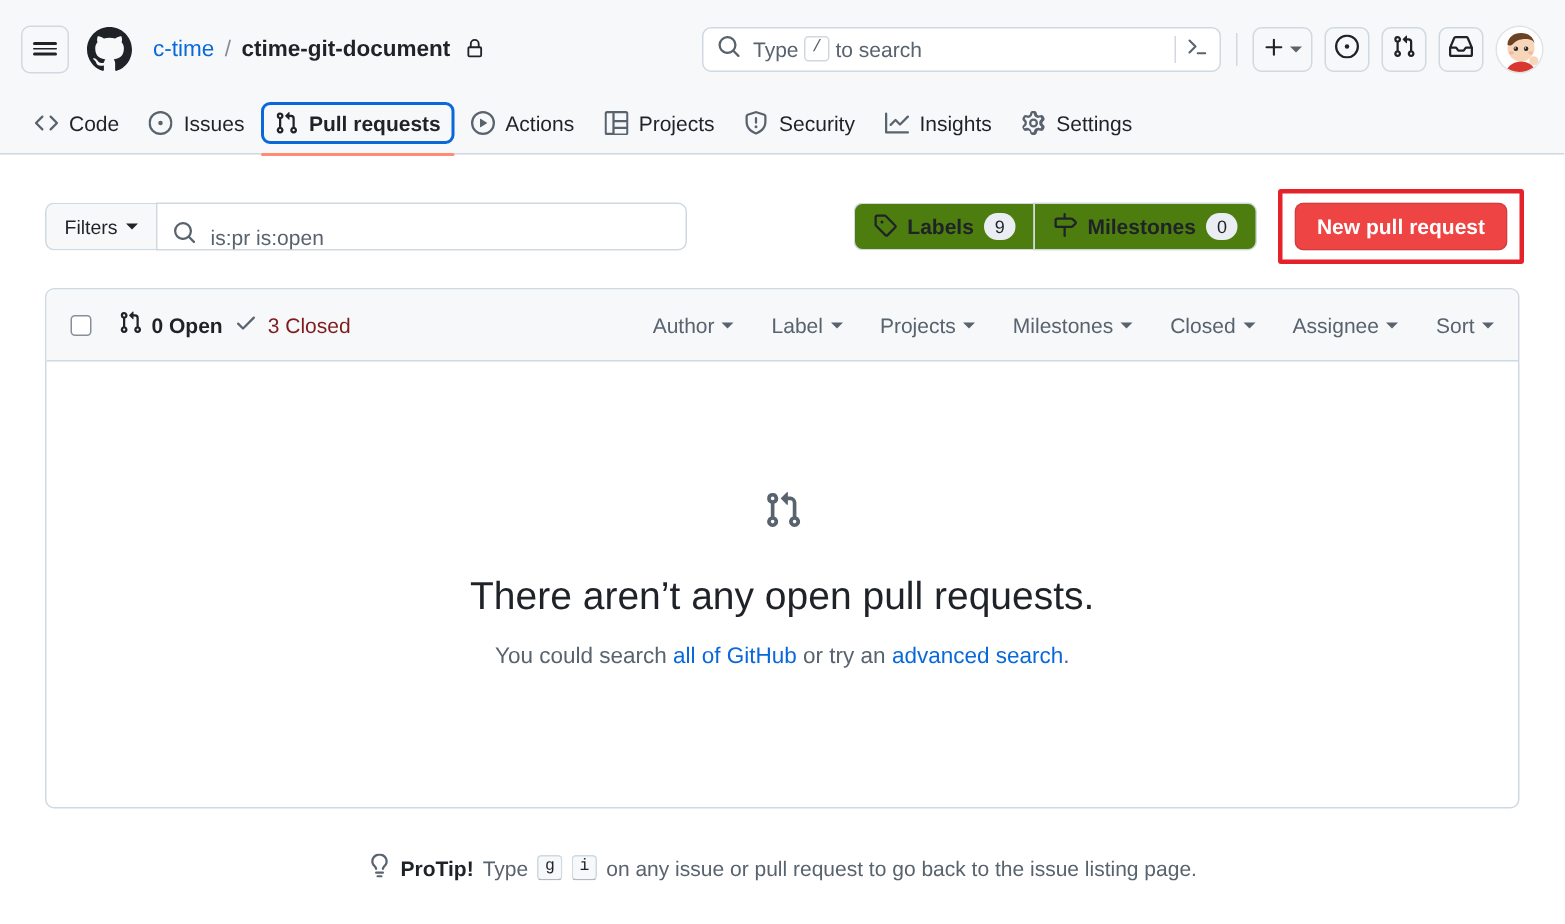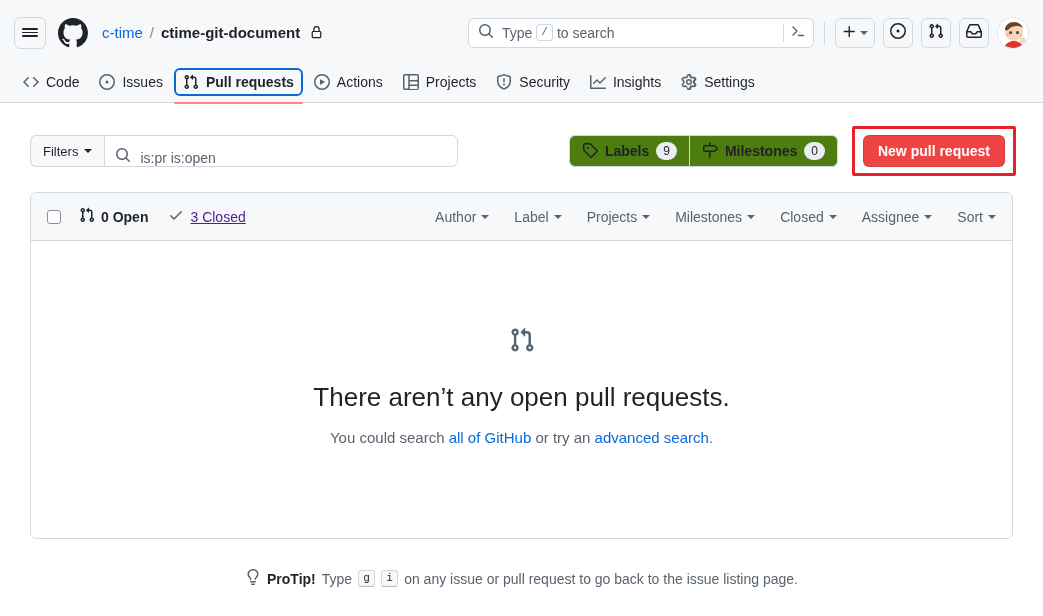--- a/index.html
+++ b/index.html
@@ -238,27 +238,27 @@
     padding: 0 16px;
   }
   .list-check {
     width: 14px; height: 14px;
     border: 1px solid #868f99;
     border-radius: 3px;
     background: #fff;
     cursor: pointer;
     flex: none;
   }
-  .state-tabs { display: flex; align-items: center; gap: 20px; margin-left: 18px; }
+  .state-tabs { display: flex; align-items: center; gap: 8px; margin-left: 18px; }
   .state-item {
     display: flex; align-items: center; gap: 6px;
     font-size: 14px; cursor: pointer;
   }
   .state-item.active { color: #1f2328; font-weight: 600; }
-  .state-item.inactive { color: #4c1d95; font-weight: 400; text-decoration: underline; }
+  .state-item.inactive { color: #7f1d1d; font-weight: 400; }
 
   .list-filters { margin-left: auto; display: flex; align-items: center; gap: 25px; }
   .list-filter {
     display: flex; align-items: center; gap: 5px;
     font-size: 14px; color: #59636e; cursor: pointer;
   }
   .caret {
     width: 0; height: 0;
     border-left: 4px solid transparent;
     border-right: 4px solid transparent;

